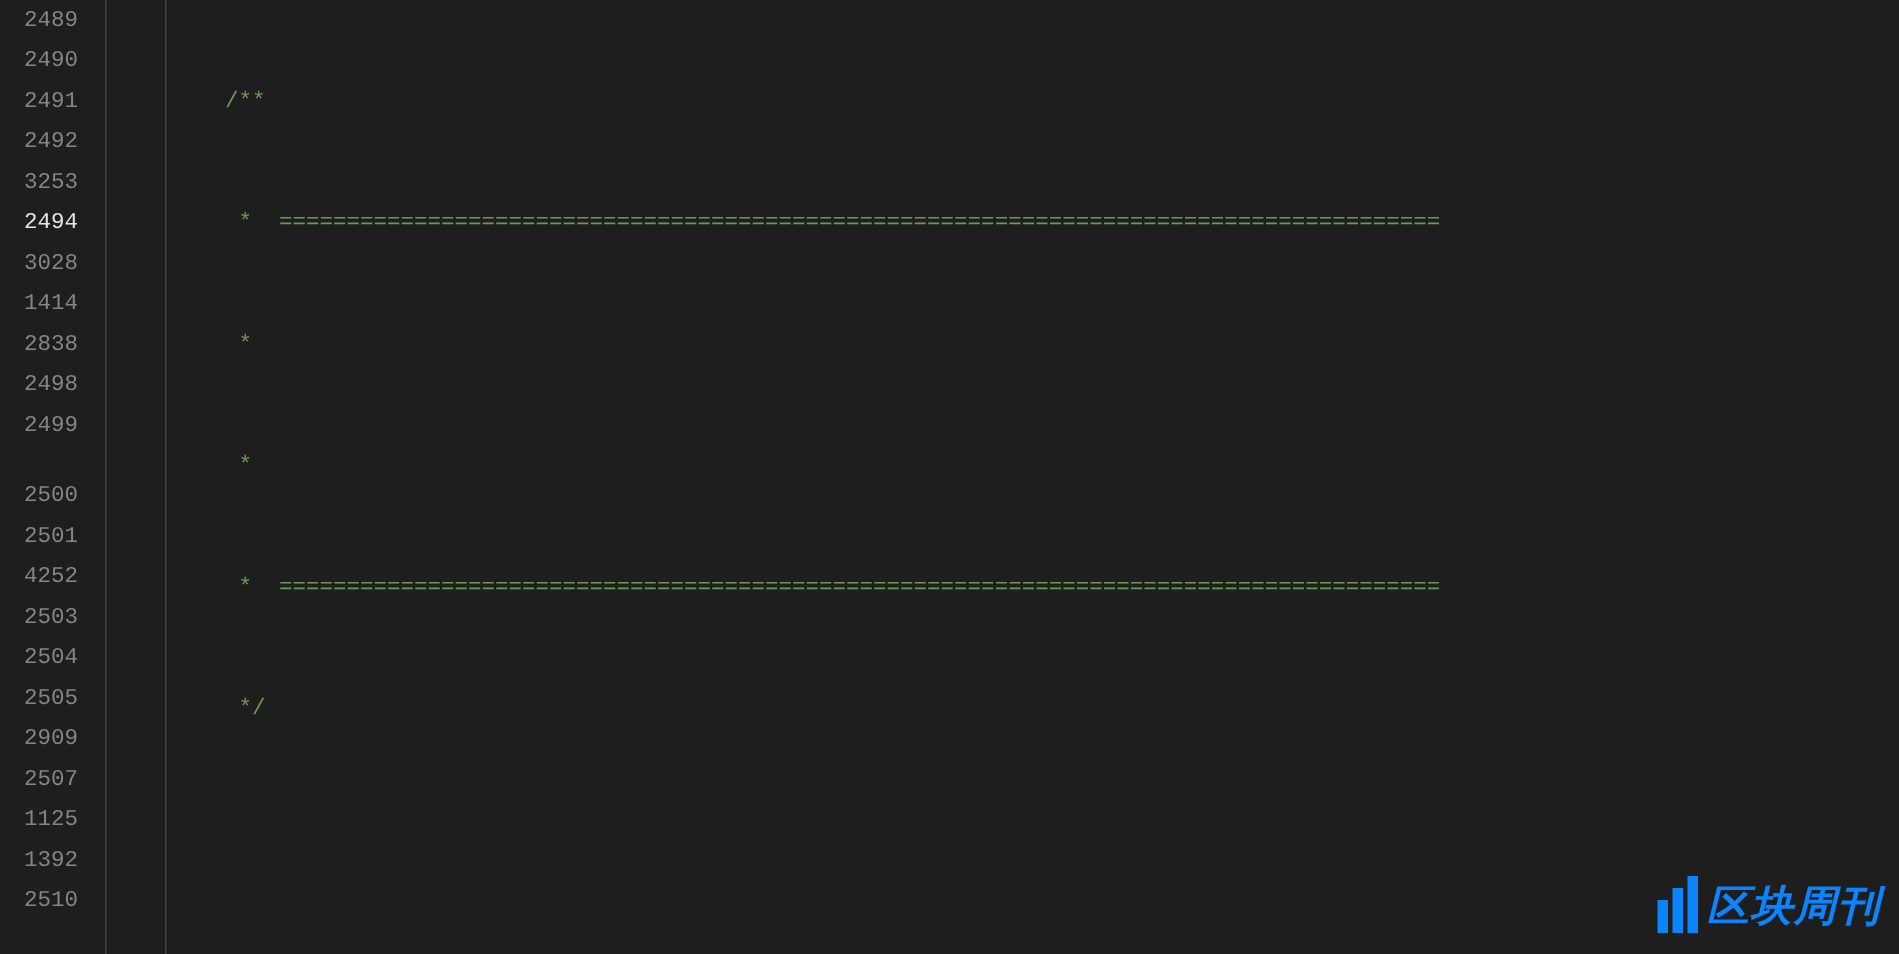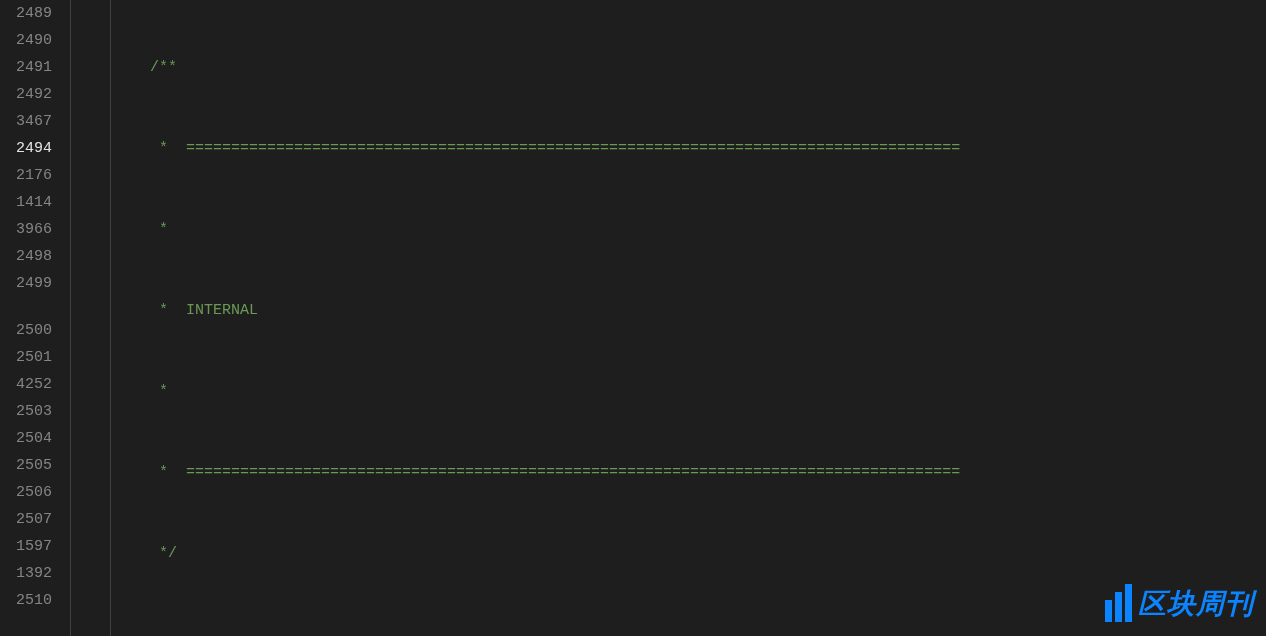--- a/index.html
+++ b/index.html
@@ -76,49 +76,48 @@
 </style>
 </head>
 <body>
 
 <div class="editor">
   <div class="gutter" id="gutter">
       <div class="ln">2489</div>
       <div class="ln">2490</div>
       <div class="ln">2491</div>
       <div class="ln">2492</div>
-      <div class="ln">3467</div>
+      <div class="ln">3253</div>
       <div class="ln active">2494</div>
-      <div class="ln">2176</div>
+      <div class="ln">3028</div>
       <div class="ln">1414</div>
-      <div class="ln">3966</div>
+      <div class="ln">2838</div>
       <div class="ln">2498</div>
       <div class="ln">2499</div>
       <div style="height: 20px;"></div>
       <div class="ln">2500</div>
       <div class="ln">2501</div>
       <div class="ln">4252</div>
       <div class="ln">2503</div>
       <div class="ln warn">2504</div>
       <div class="ln">2505</div>
-      <div class="ln">2506</div>
+      <div class="ln">2909</div>
       <div class="ln warn">2507</div>
-      <div class="ln">1597</div>
+      <div class="ln">1125</div>
       <div class="ln">1392</div>
       <div class="ln">2510</div>
     </div>
   <div class="indent-guides">
     <div class="vguide" style="left:0px;"></div>
     <div class="vguide" style="left:40px;"></div>
   </div>
   <div class="code">
     <span class="code-line"><span class="tk-comment">/**</span></span>
     <span class="code-line"><span class="tk-comment"> *  ======================================================================================</span></span>
     <span class="code-line"><span class="tk-comment"> *</span></span>
-    <span class="code-line"><span class="tk-comment"> *  INTERNAL</span></span>
     <span class="code-line"><span class="tk-comment"> *</span></span>
     <span class="code-line"><span class="tk-comment"> *  ======================================================================================</span></span>
     <span class="code-line"><span class="tk-comment"> */</span></span>
     <span class="code-line"></span>
     
     
     
     
     
     

